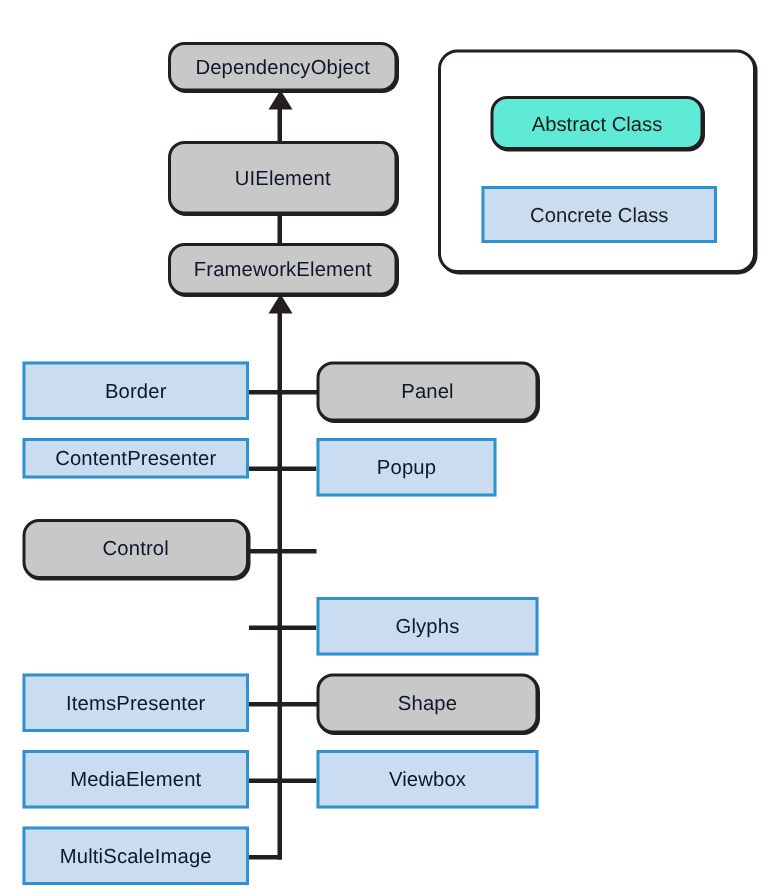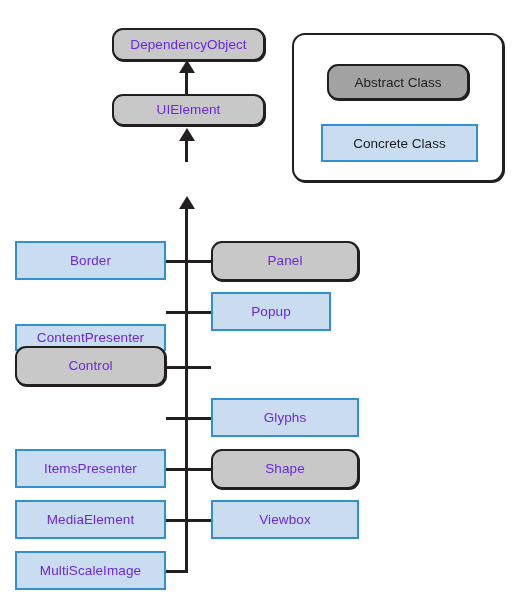--- a/index.html
+++ b/index.html
@@ -20,21 +20,21 @@
 
   
   .node {
     position: absolute;
     box-sizing: border-box;
     display: flex;
     align-items: center;
     justify-content: center;
     text-align: left;
     font-size: 13.5px;
-    color: #6d28d9;
+    color: #0f172a;
     letter-spacing: 0.1px;
     line-height: 1;
     z-index: 4;
   }
   .node.abstract {
     background: #c8c8c8;
     border: 2px solid #231f20;
     border-radius: 11px;
     box-shadow: 1px 1px 0 0 #231f20;
   }
@@ -116,28 +116,31 @@
   <div class="hline" style="left:188px; top:260px; width:25px;"></div>
   <div class="hline" style="left:188px; top:311px; width:23px;"></div>
   <div class="hline" style="left:188px; top:366px; width:23px;"></div>
   <div class="hline" style="left:188px; top:417px; width:23px;"></div>
   <div class="hline" style="left:188px; top:468px; width:25px;"></div>
   <div class="hline" style="left:188px; top:519px; width:23px;"></div>
 
   <div class="node abstract" style="left:112px; top:28px; width:153px; height:33px;">
     <span>DependencyObject</span>
   </div>
-  <div class="node abstract" style="left:112px; top:94px; width:153px; height:32px;">
+  <div class="node abstract" style="left:112px; top:94px; width:153px; height:49px;">
     <span>UIElement</span>
+  </div>
+  <div class="node abstract" style="left:112px; top:162px; width:153px; height:35px;">
+    <span>FrameworkElement</span>
   </div>
 
   <div class="node concrete" style="left:15px; top:241px; width:151px; height:39px;">
     <span>Border</span>
   </div>
-  <div class="node concrete" style="left:15px; top:292px; width:151px; height:27px;margin-top:32px;">
+  <div class="node concrete" style="left:15px; top:292px; width:151px; height:27px;">
     <span>ContentPresenter</span>
   </div>
   <div class="node abstract" style="left:15px; top:346px; width:151px; height:40px;">
     <span>Control</span>
   </div>
   <div class="node concrete" style="left:15px; top:449px; width:151px; height:39px;">
     <span>ItemsPresenter</span>
   </div>
   <div class="node concrete" style="left:15px; top:500px; width:151px; height:39px;">
     <span>MediaElement</span>
@@ -157,21 +160,21 @@
   </div>
   <div class="node abstract" style="left:211px; top:449px; width:148px; height:40px;">
     <span>Shape</span>
   </div>
   <div class="node concrete" style="left:211px; top:500px; width:148px; height:39px;">
     <span>Viewbox</span>
   </div>
 
   <div id="legend-box"></div>
   <div class="legend-node" style="left:327px; top:64px; width:142px; height:36px;
-              background:#a3a3a3; border:2px solid #231f20; border-radius:11px;
+              background:#5eead4; border:2px solid #231f20; border-radius:11px;
               box-shadow:1px 1px 0 0 #231f20;">
     <span>Abstract Class</span>
   </div>
   <div class="legend-node" style="left:321px; top:124px; width:157px; height:38px;
               background:#c9dcf0; border:2px solid #2f92ce; border-radius:0;">
     <span>Concrete Class</span>
   </div>
 
 </div>
 

